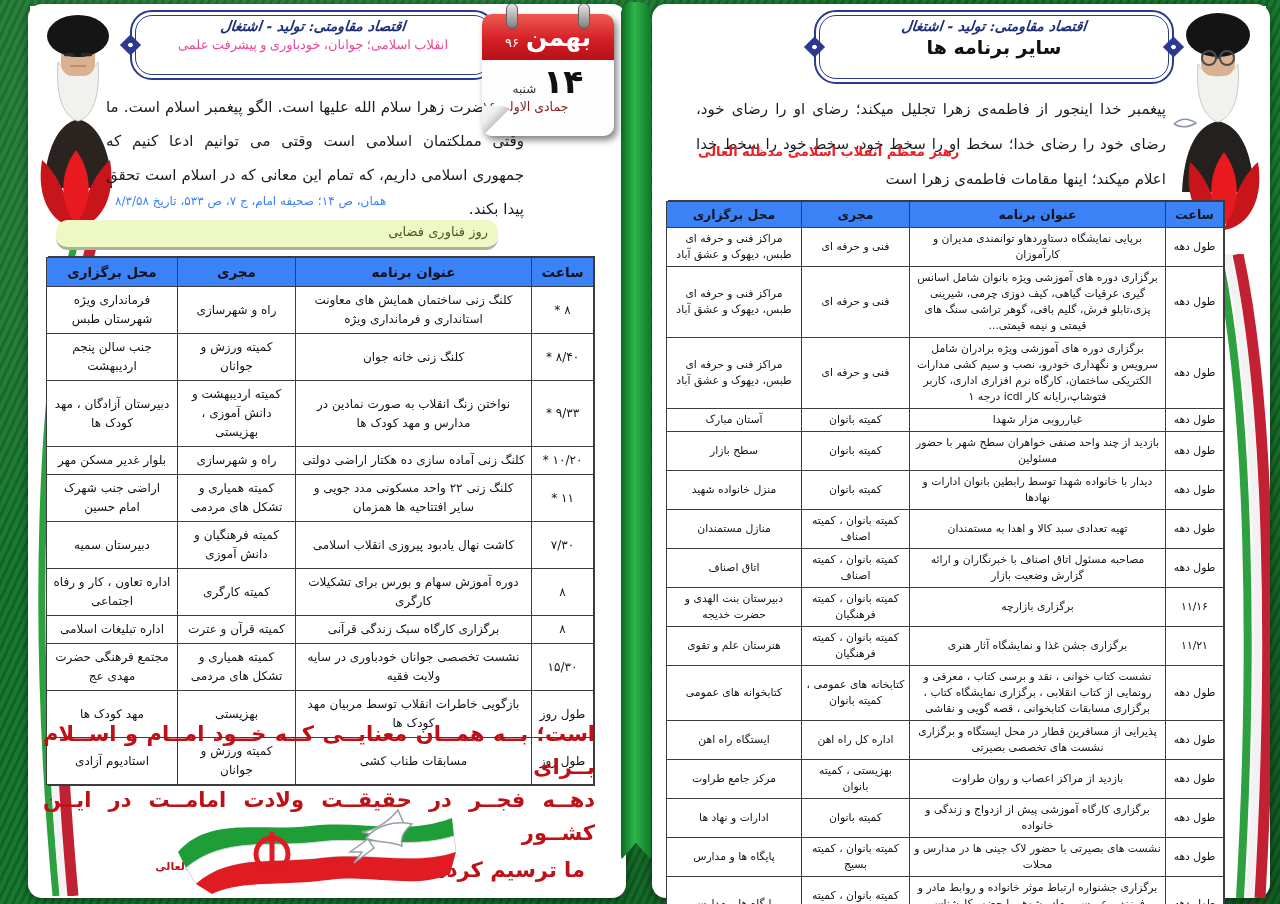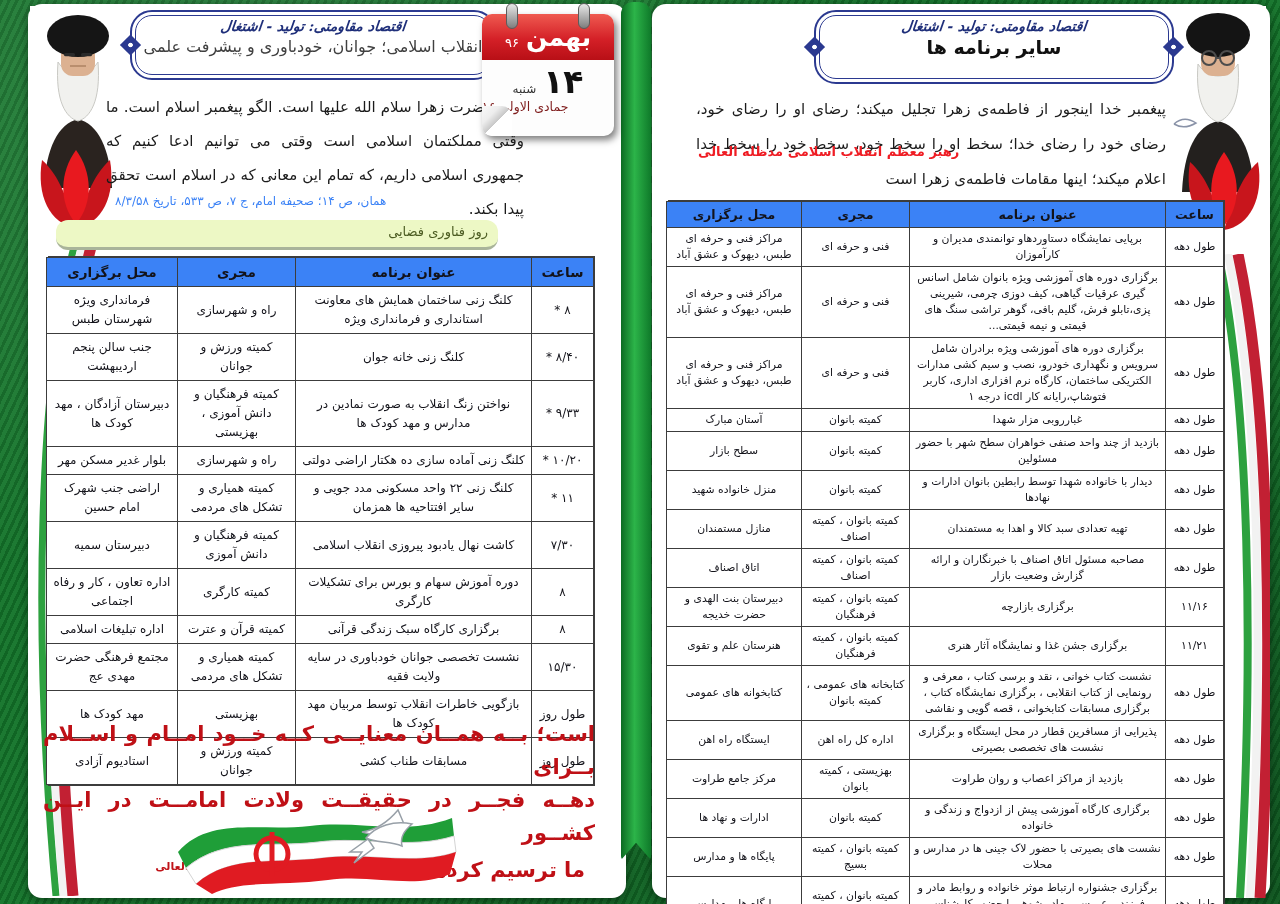--- a/index.html
+++ b/index.html
@@ -22,21 +22,21 @@
   .badge { position:absolute; background:#fff; border:2px solid #2b3990; border-radius:22px;
            text-align:center; padding-top:6px; z-index:3; }
   .badge::after { content:''; position:absolute; inset:3px; border:1px solid #2b3990;
                   border-radius:17px; pointer-events:none; }
   .badge-diamond { position:absolute; top:50%; width:15px; height:15px; background:#2b3990;
                    transform:translateY(-50%) rotate(45deg);
                    background:radial-gradient(circle at 50% 50%, #fff 0 2px, #2b3990 2.6px); }
   .badge-diamond.d-right { right:-9px; } .badge-diamond.d-left { left:-9px; }
   .badge .slogan { font-family:"DejaVu Serif", serif; font-style:italic; font-weight:bold;
                    color:#1f2f7a; font-size:14px; transform:skewX(-6deg); }
-  .badge .sub    { color:#404040; font-size:16px; margin-top:3px; letter-spacing:.2px; }
+  .badge .sub    { color:#ec4899; font-size:13px; margin-top:3px; letter-spacing:.2px;font-family:Liberation Serif, serif; }
   .badge .big    { color:#111; font-size:19px; font-weight:bold; margin-top:2px; }
 
   
   .quote { position:absolute; text-align:justify; color:#1b1b1b; font-size:15px; line-height:34px; }
   .citation { position:absolute; font-size:12px; color:#3b82f6; text-align:left;margin-left:9px; }
   .attr-red { position:absolute; font-size:13px; font-weight:bold; color:#ef1d24; }
 
   
   .day-strip { position:absolute; background:#edf8c5; border-bottom:3px solid #a9b49a;
                border-radius:12px; font-size:13px; color:#4c5c22; padding:4px 10px 2px; text-align:right; }
@@ -156,21 +156,21 @@
             <tr>
               <td class="c-time">۸/۴۰ *</td>
               <td>کلنگ زنی خانه جوان</td>
               <td>کمیته ورزش و جوانان</td>
               <td>جنب سالن پنجم اردیبهشت</td>
             </tr>
 
             <tr>
               <td class="c-time">۹/۳۳ *</td>
               <td>نواختن زنگ انقلاب به صورت نمادین در مدارس و مهد کودک ها</td>
-              <td>کمیته فرهنگیان و دانش آموزی ، بهزیستی</td>
+              <td>کمیته اردیبهشت و دانش آموزی ، بهزیستی</td>
               <td>دبیرستان آزادگان ، مهد کودک ها</td>
             </tr>
 
             <tr>
               <td class="c-time">۱۰/۲۰ *</td>
               <td>کلنگ زنی آماده سازی ده هکتار اراضی دولتی</td>
               <td>راه و شهرسازی</td>
               <td>بلوار غدیر مسکن مهر</td>
             </tr>
 

